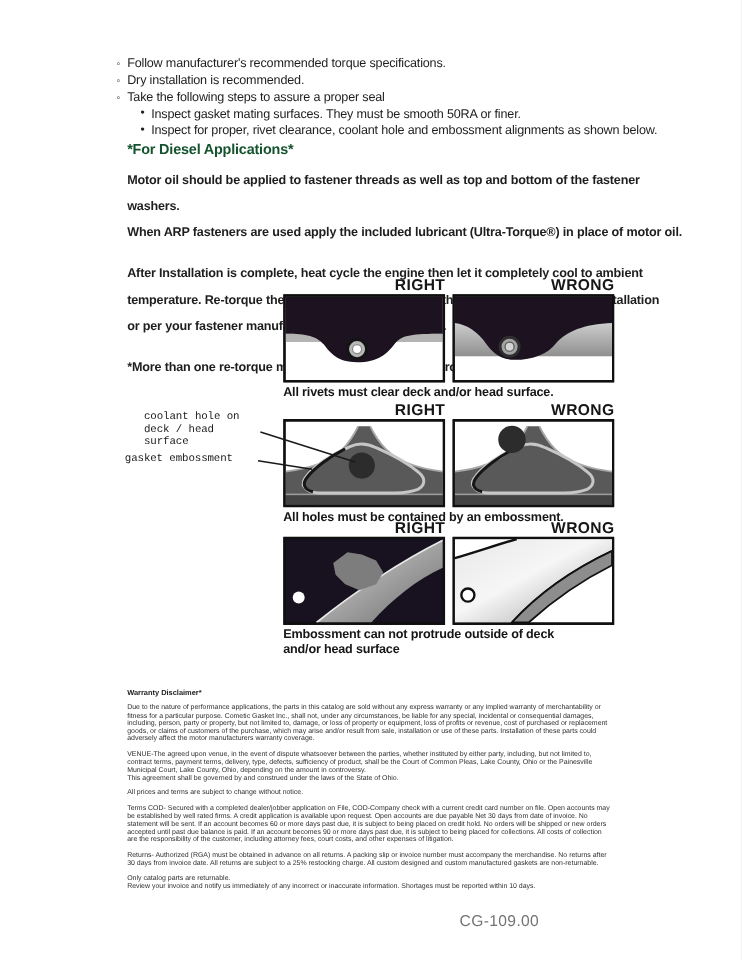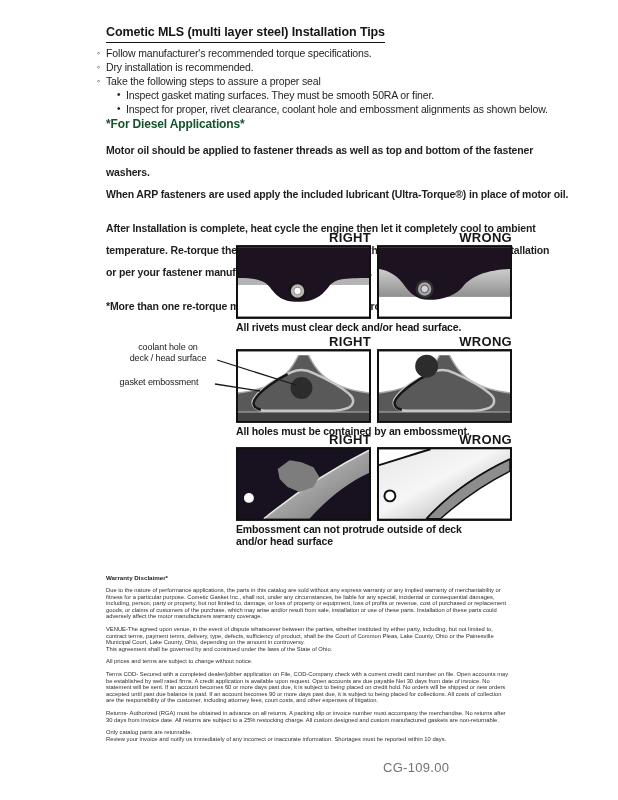--- a/index.html
+++ b/index.html
@@ -31,41 +31,38 @@
   .panel-label{
     text-align:right;font-size:13px;font-weight:bold;letter-spacing:0.3px;
     line-height:15px;height:15px;color:#161616;
   }
   .panel-wrap svg{display:block;}
   .diag-caption{
     font-size:10.5px;font-weight:bold;letter-spacing:-0.15px;margin-top:2px;
     line-height:12px;white-space:pre-line;color:#161616;
   }
   
-  .ann{position:absolute;font-size:9px;line-height:10.5px;text-align:center;
-       letter-spacing:-0.1px;white-space:pre-line;color:#1a1a1a;}
+  .ann{position:absolute;font-size:9px;line-height:10.5px;text-align:left;
+       letter-spacing:-0.1px;white-space:pre-line;color:#1a1a1a;font-family:Liberation Mono, monospace;}
   .ann1{left:120px;top:342px;width:96px;}
   .ann2{left:104px;top:377px;width:110px;}
   .leader-overlay{position:absolute;left:210px;top:352px;pointer-events:none;}
   
   .warranty{position:absolute;left:106px;top:574px;width:480px;color:#2e2e2e;}
   .warranty h3{font-size:6.2px;font-weight:bold;margin:0 0 6px 0;color:#222;}
   .warranty p{font-size:5.8px;line-height:6.6px;margin:0 0 6px 0;white-space:pre-line;}
   
   .footer-code{position:absolute;left:383px;top:760px;font-size:13px;
     letter-spacing:0.3px;color:#737373;}
 </style>
 </head>
 <body>
 
 <div class="page">
 
-  <div class="title-block">
-    <h1 class="doc-title">Cometic MLS (multi layer steel) Installation Tips</h1>
-  </div>
 
   <div class="bullets">
     <div class="bullet-row">
       <span class="marker">◦</span>
       <span>Follow manufacturer's recommended torque specifications.</span>
     </div>
     <div class="bullet-row">
       <span class="marker">◦</span>
       <span>Dry installation is recommended.</span>
     </div>

